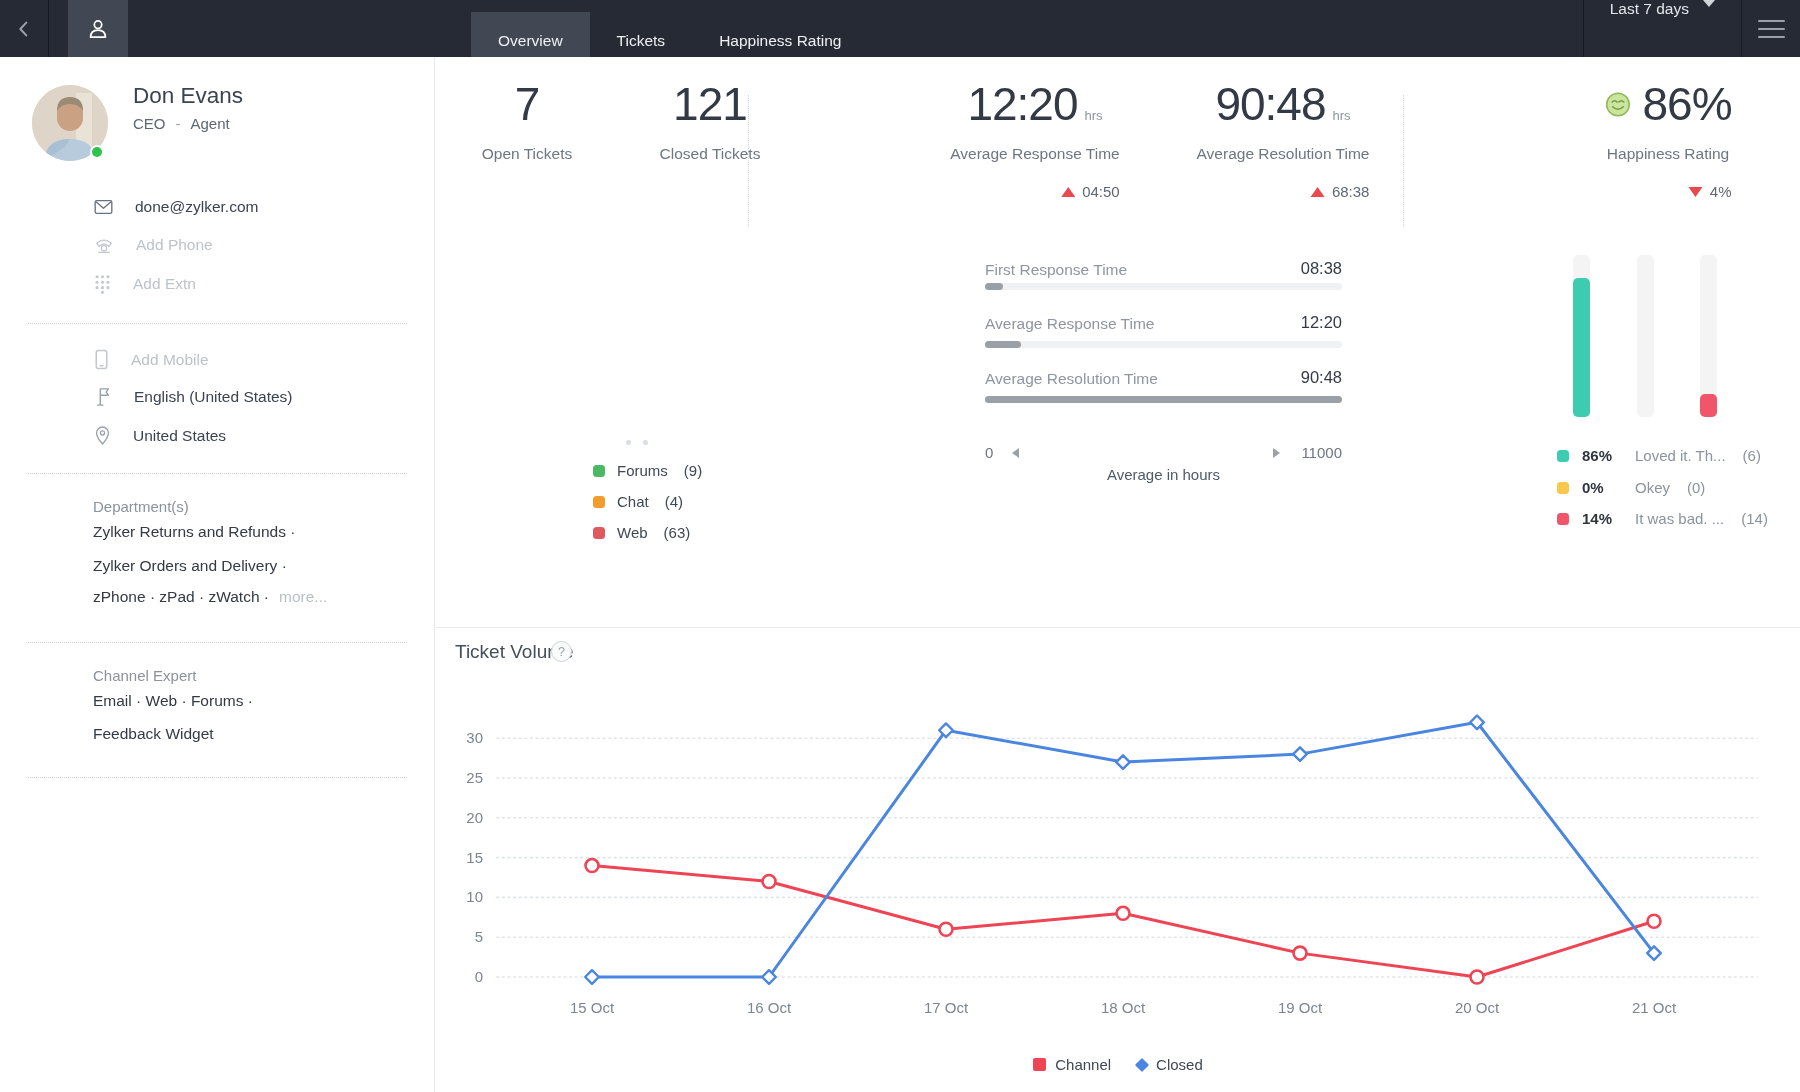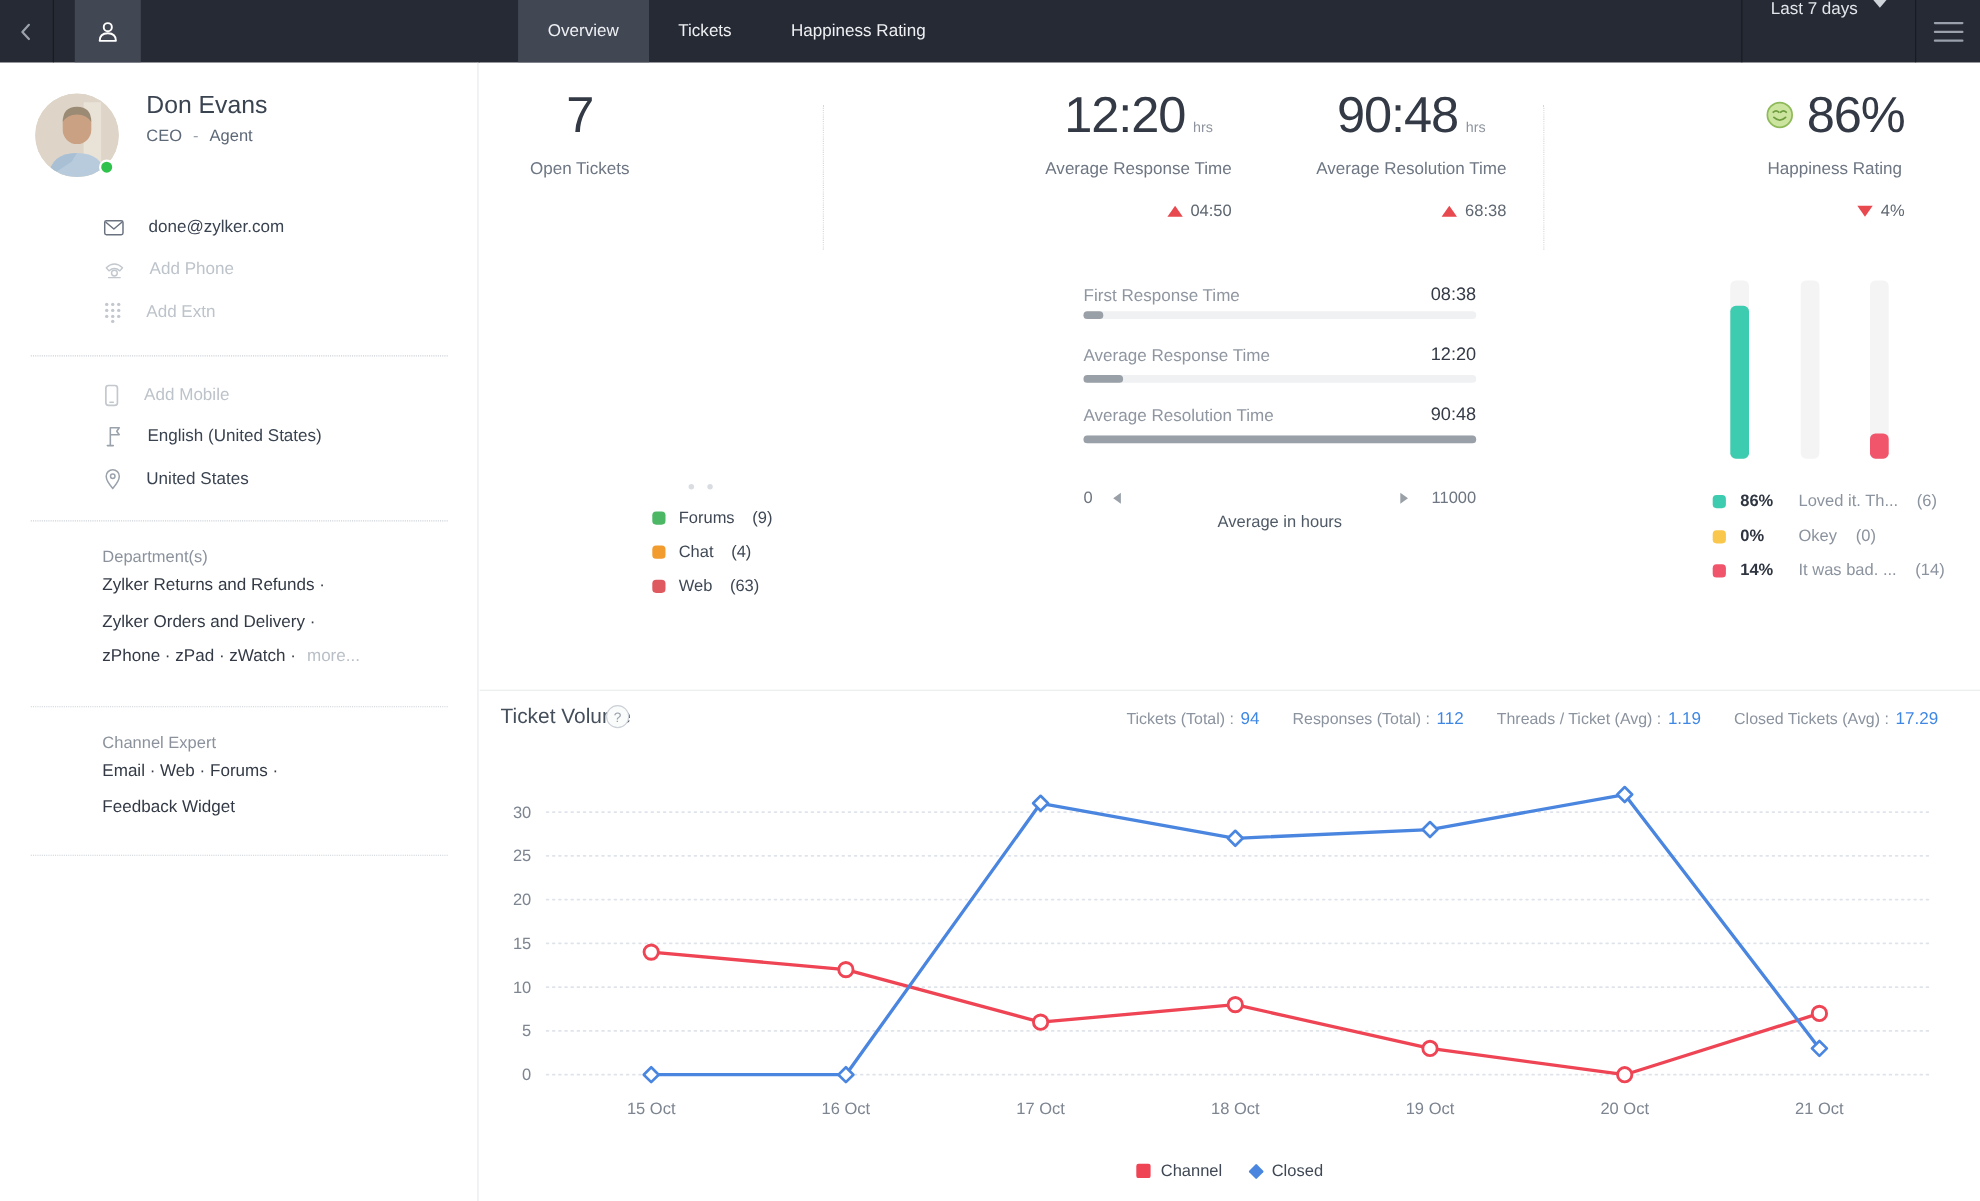--- a/index.html
+++ b/index.html
@@ -3,21 +3,21 @@
 <meta charset="utf-8">
 <style>
   *{box-sizing:border-box;margin:0;padding:0}
   html,body{width:1800px;height:1092px}
   body{font-family:"Liberation Sans","DejaVu Sans",sans-serif;background:#fff;position:relative;overflow:hidden;color:#3a4350}
 
   
   .topbar{position:absolute;top:0;left:0;width:1800px;height:57px;background:#262a34}
   .back-btn{position:absolute;left:0;top:0;width:49px;height:57px;border-right:1px solid #171a21;display:flex;align-items:center;justify-content:center;cursor:pointer}
   .person-tab{position:absolute;left:68px;top:0;width:60px;height:57px;background:#424754;display:flex;align-items:center;justify-content:center;cursor:pointer}
-  .tabs{position:absolute;left:471px;top:0;height:57px;display:flex}
+  .tabs{position:absolute;left:471px;top:12px;height:57px;display:flex}
   .tab{padding:0 27px;line-height:57px;font-size:15.5px;color:#eef0f3;cursor:pointer;white-space:nowrap}
   .tab.active{background:#424754}
   .date-filter{position:absolute;right:58px;top:0;height:57px;border-left:1px solid #171a21;border-right:1px solid #171a21;display:flex;gap:14px;padding:0 26px;color:#e2e5ea;font-size:15.5px;cursor:pointer}
   .caret-down{width:0;height:0;border-left:6px solid transparent;border-right:6px solid transparent;border-top:7px solid #cfd3da}
   .hamburger{position:absolute;right:0;top:0;width:58px;height:57px;display:flex;flex-direction:column;align-items:center;justify-content:center;gap:6px;cursor:pointer}
   .hamburger i{display:block;width:27px;height:2px;background:#9aa1ac;border-radius:1px}
 
   
   .sidebar{position:absolute;top:57px;left:0;width:435px;height:1035px;background:#fff;border-right:1px solid #e6e8eb}
   .avatar{position:absolute;left:32px;top:28px;width:76px;height:76px;border-radius:50%;overflow:hidden;background:#ddd4c6}
@@ -224,20 +224,26 @@
 </div>
 
 <div class="main">
 
   <div class="stat-col" style="left:91px">
     <div class="stat-value">
         <span>7</span>
       </div>
     <div class="stat-label">Open Tickets</div>
   </div>
+  <div class="stat-col" style="left:274px">
+    <div class="stat-value">
+        <span>121</span>
+      </div>
+    <div class="stat-label">Closed Tickets</div>
+  </div>
   <div class="dotted-v" style="left:312px"></div>
   <div class="stat-col" style="left:599px">
     <div class="stat-value">
         <span>12:20</span>
         <span class="stat-unit">hrs</span>
       </div>
     <div class="stat-label">Average Response Time</div>
     <div class="stat-delta">
         <span class="tri-up"></span>
         <span>04:50</span>
@@ -342,26 +348,20 @@
   <div class="hleg" style="left:1121px;top:453px">
     <span class="legend-dot" style="background: rgb(240, 85, 107);"></span>
     <span class="pct">14%</span>
     <span class="lbl">It was bad. ...</span>
     <span class="cnt">(14)</span>
   </div>
 
   <div class="sect-divider"></div>
   <div class="tv-title">Ticket Volume</div>
   <div class="help-badge">?</div>
-  <div class="tv-stats">
-    <span><span>Tickets (Total) :</span><b>94</b></span>
-    <span><span>Responses (Total) :</span><b>112</b></span>
-    <span><span>Threads / Ticket (Avg) :</span><b>1.19</b></span>
-    <span><span>Closed Tickets (Avg) :</span><b>17.29</b></span>
-  </div>
   <svg class="tv-chart" id="tv-chart" viewBox="0 0 1364 330">
       <line x1="61" y1="277" x2="1321" y2="277" stroke="#dfe3ea" stroke-width="1.6" stroke-dasharray="1.6,4" stroke-linecap="round"></line>
       <text x="47" y="282" text-anchor="end" font-size="15" fill="#7d8590" font-family="Liberation Sans, DejaVu Sans, sans-serif">0</text>
       <line x1="61" y1="237.2" x2="1321" y2="237.2" stroke="#dfe3ea" stroke-width="1.6" stroke-dasharray="1.6,4" stroke-linecap="round"></line>
       <text x="47" y="242.2" text-anchor="end" font-size="15" fill="#7d8590" font-family="Liberation Sans, DejaVu Sans, sans-serif">5</text>
       <line x1="61" y1="197.4" x2="1321" y2="197.4" stroke="#dfe3ea" stroke-width="1.6" stroke-dasharray="1.6,4" stroke-linecap="round"></line>
       <text x="47" y="202.4" text-anchor="end" font-size="15" fill="#7d8590" font-family="Liberation Sans, DejaVu Sans, sans-serif">10</text>
       <line x1="61" y1="157.6" x2="1321" y2="157.6" stroke="#dfe3ea" stroke-width="1.6" stroke-dasharray="1.6,4" stroke-linecap="round"></line>
       <text x="47" y="162.6" text-anchor="end" font-size="15" fill="#7d8590" font-family="Liberation Sans, DejaVu Sans, sans-serif">15</text>
       <line x1="61" y1="117.80000000000001" x2="1321" y2="117.80000000000001" stroke="#dfe3ea" stroke-width="1.6" stroke-dasharray="1.6,4" stroke-linecap="round"></line>

